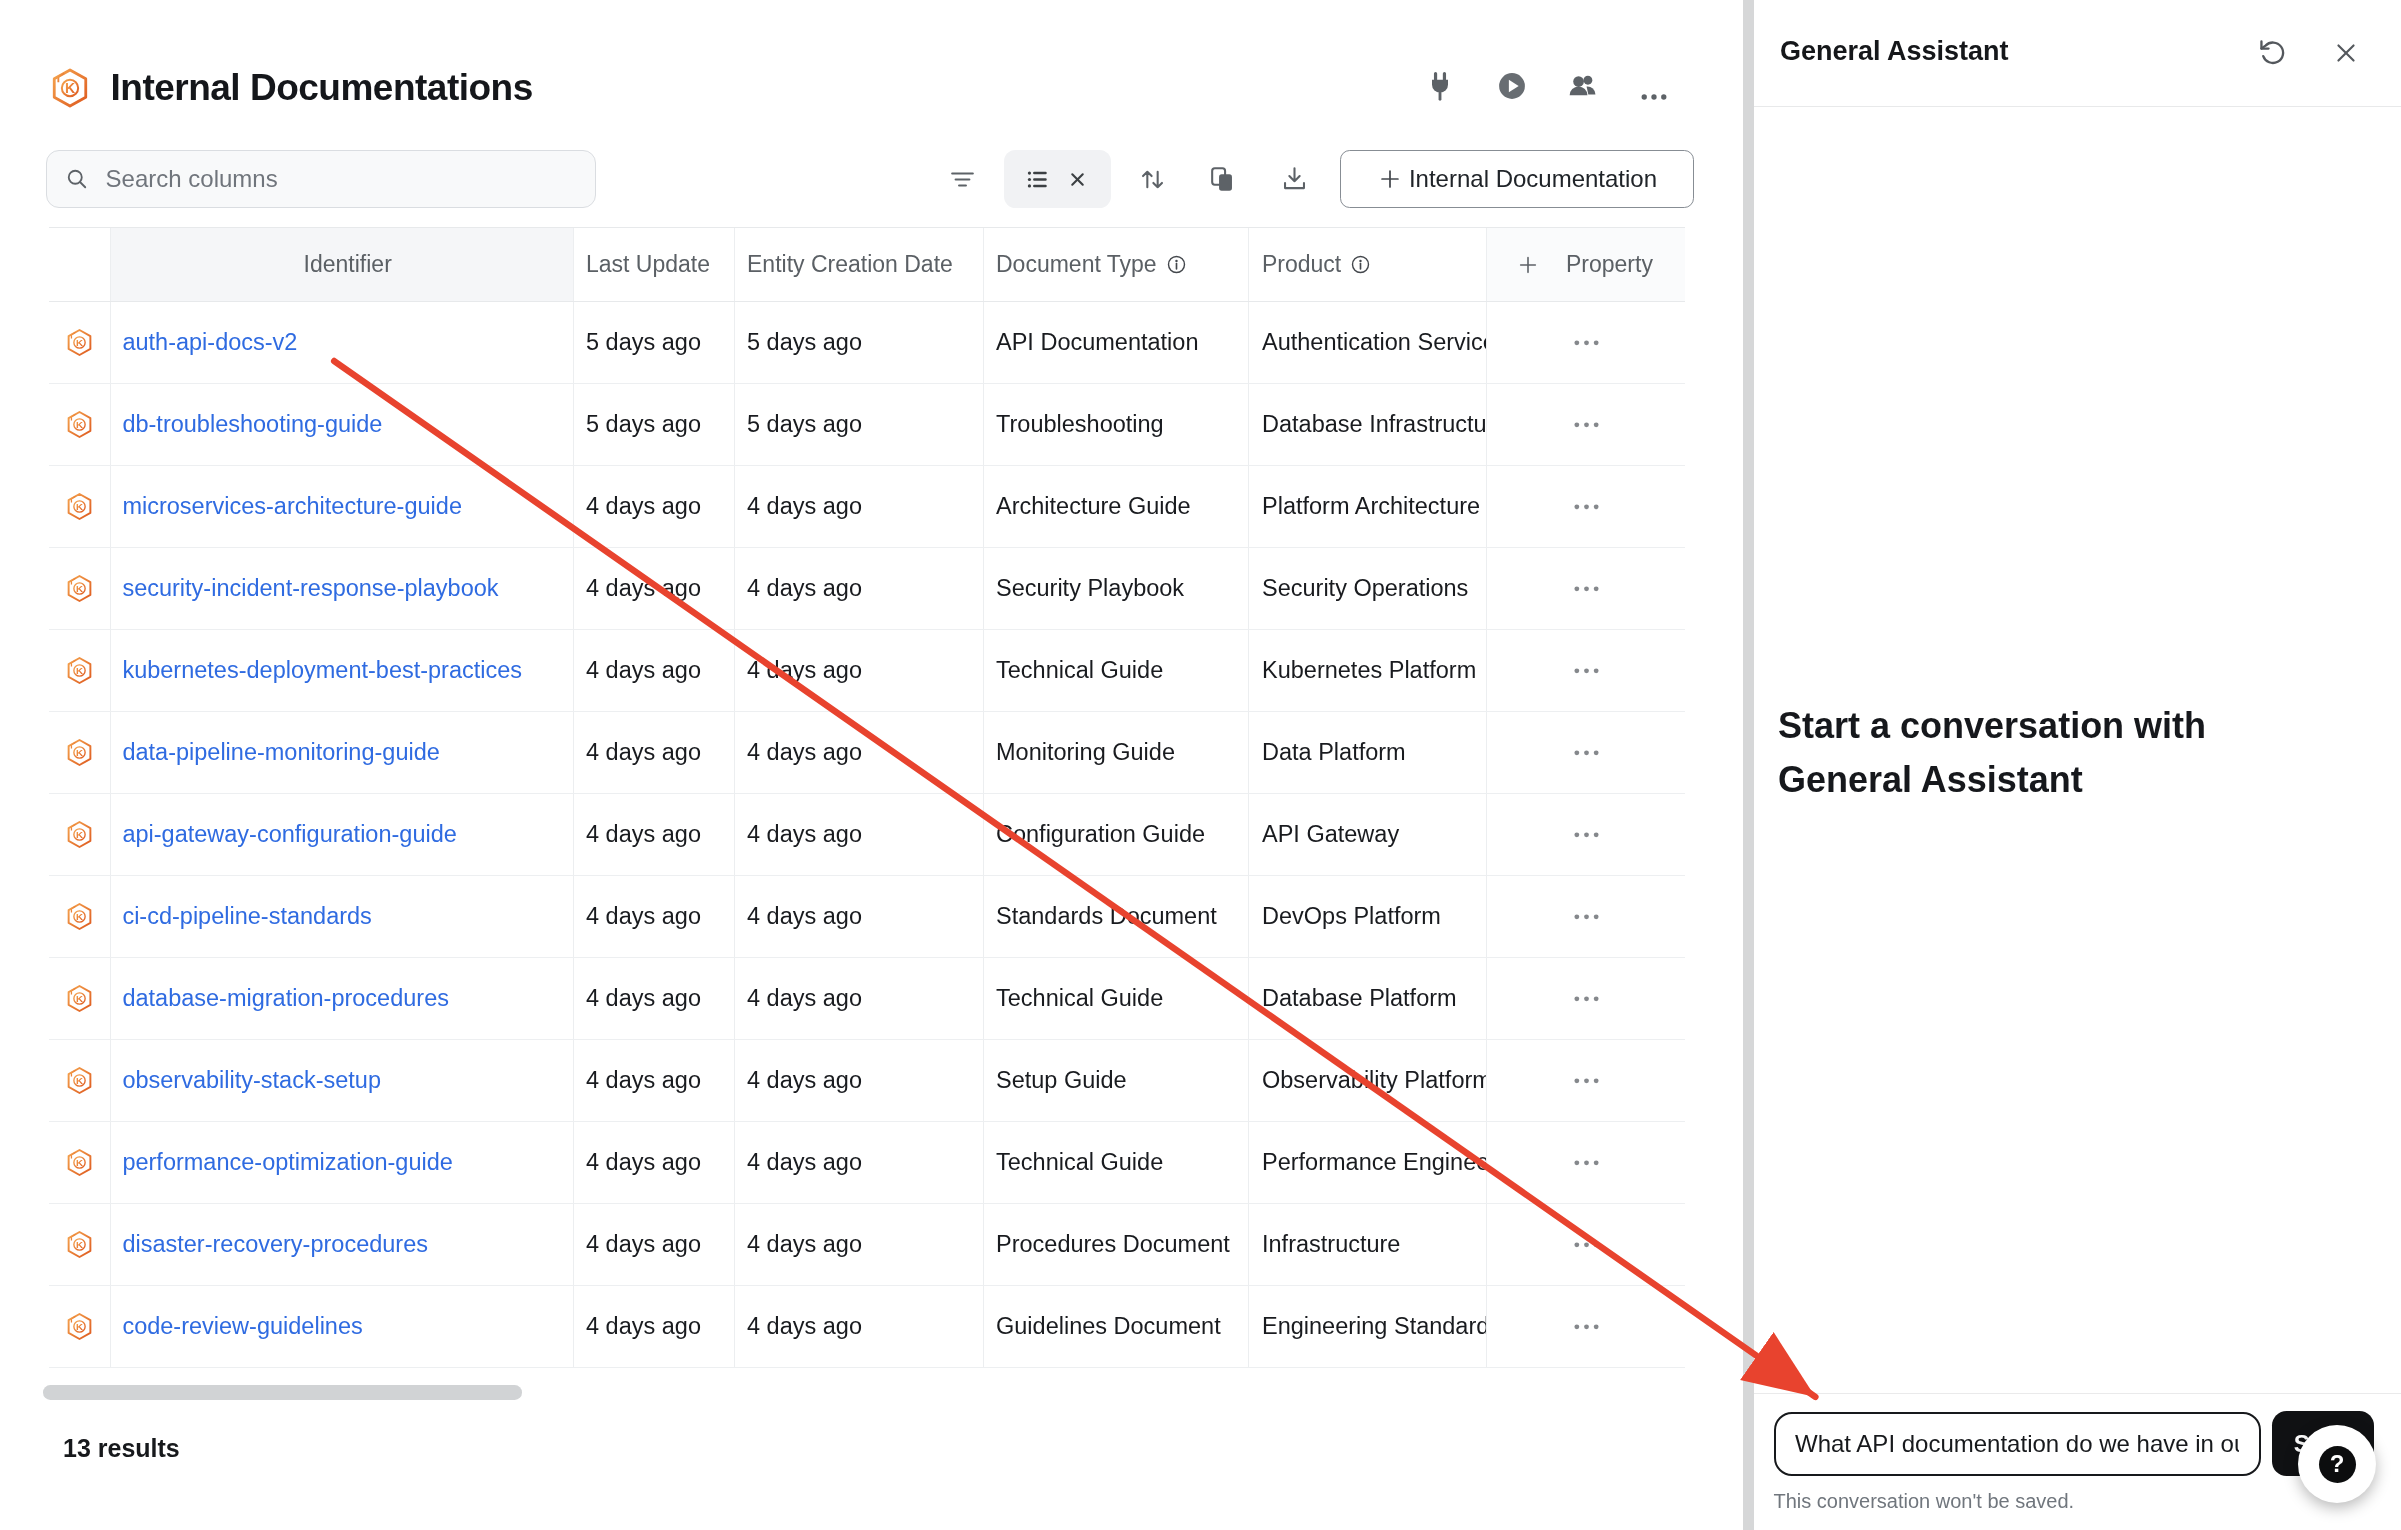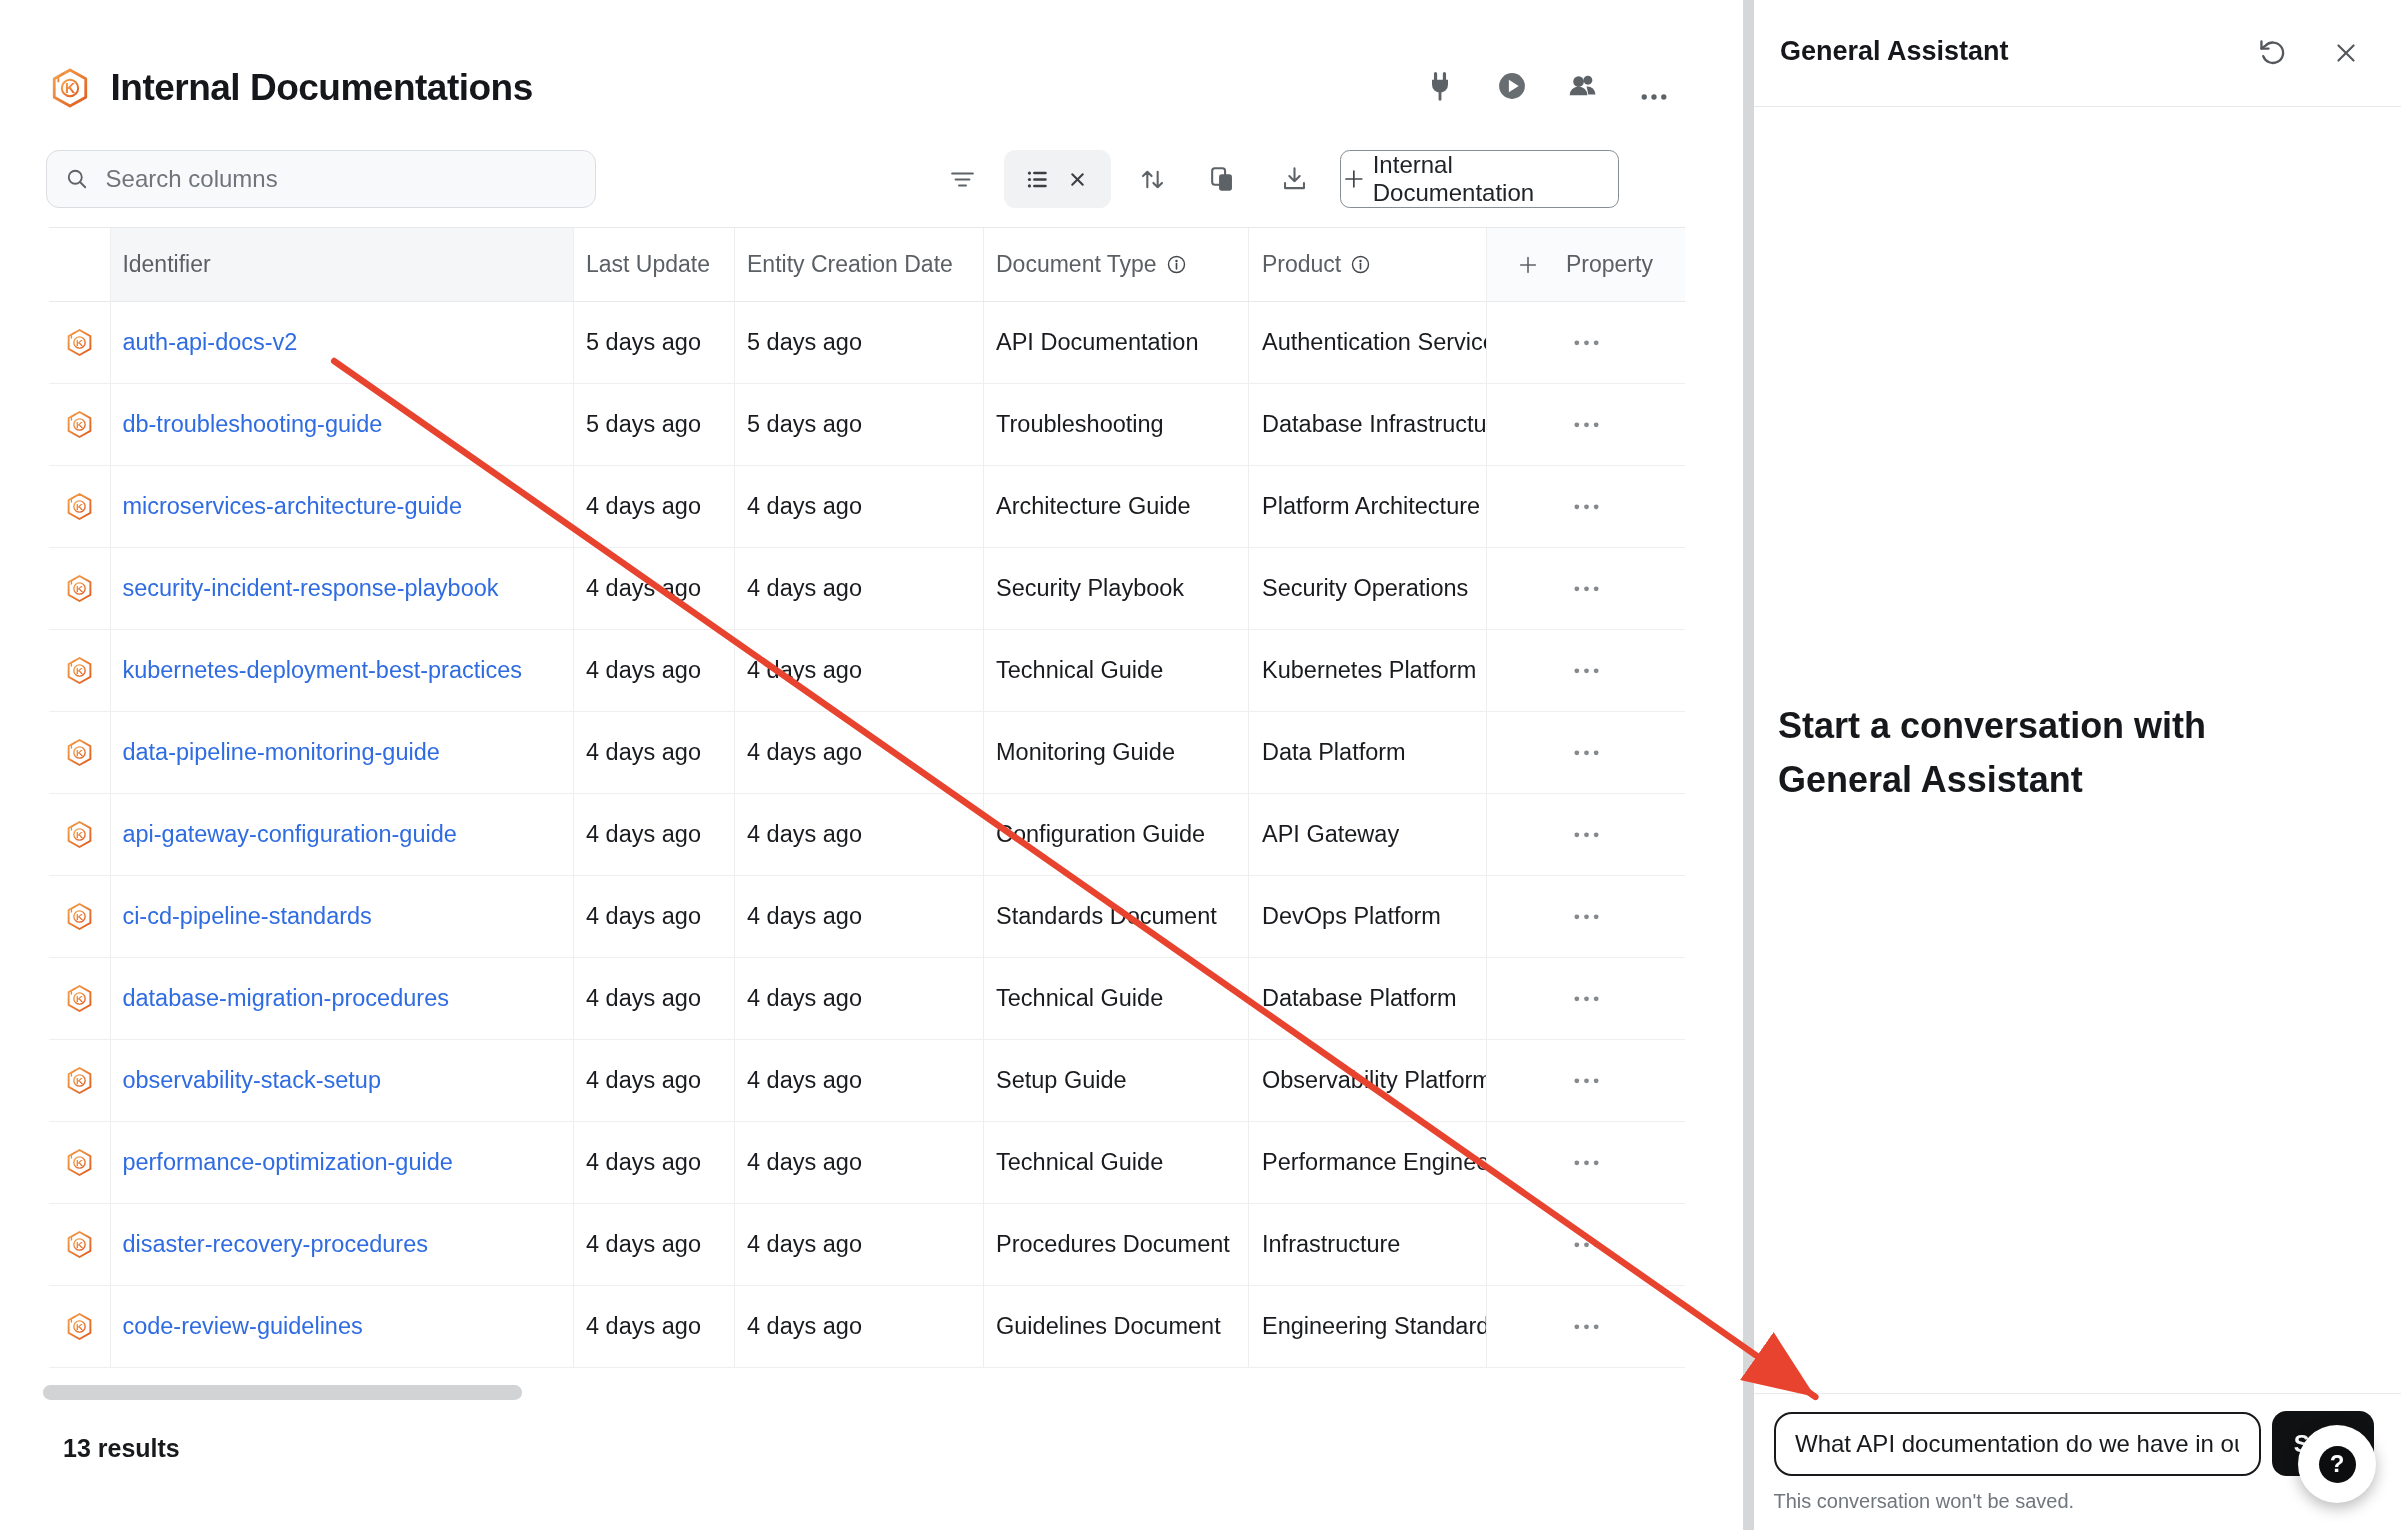--- a/index.html
+++ b/index.html
@@ -23,38 +23,38 @@
   .search-box svg{width:27.6px;height:27.6px;margin-right:13px;}
   .search-input{border:none;outline:none;background:transparent;font-size:24px;color:#3c4043;flex:1;
       font-family:"Liberation Sans", sans-serif;}
   .search-input::placeholder{color:#70757c;}
   .tb-icon{position:absolute;top:13.8px;width:31px;height:31px;cursor:pointer;}
   .i-filter{left:947px;}
   .view-group{position:absolute;left:1004px;top:0;width:107px;height:58px;background:#f1f2f4;border-radius:11.4px;
       display:flex;align-items:center;justify-content:center;gap:11.4px;}
   .view-group svg{width:29px;height:29px;cursor:pointer;}
   .i-sort{left:1137px;} .i-copy{left:1207px;} .i-download{left:1279px;}
-  .new-btn{position:absolute;left:1340px;top:0;width:279px;height:58px;box-sizing:border-box;
+  .new-btn{position:absolute;left:1340px;top:0;width:354px;height:58px;box-sizing:border-box;
       border:1.6px solid #878d94;border-radius:9.7px;background:#fff;display:flex;align-items:center;
       justify-content:center;gap:6px;font-size:24px;color:#202429;cursor:pointer;}
   .new-btn svg{width:26px;height:26px;}
 
   
   .table{position:absolute;left:49px;top:227px;width:1636px;}
   .thead{display:flex;height:73px;border-top:0.8px solid #e7e9eb;border-bottom:0.8px solid #e7e9eb;
       font-size:23px;color:#5b6065;}
   .cell{box-sizing:border-box;border-right:0.8px solid #eceef0;display:flex;align-items:center;overflow:hidden;white-space:nowrap;}
   .c0{width:62px;justify-content:center;}
   .c1{width:463px;padding-left:11.4px;}
   .c2{width:161px;padding-left:12px;}
   .c3{width:249px;padding-left:12px;}
   .c4{width:265px;padding-left:12px;}
   .c5{width:238px;padding-left:13px;}
   .c6{width:198px;border-right:none;}
-  .thead .c1{background:#f5f6f8;}
+  .thead .c1{background:#f5f6f8;justify-content:center;}
   .thead .c6{background:#fafbfc;padding-left:29px;gap:26px;color:#5b6065;cursor:pointer;}
   .thead .cell{cursor:pointer;}
   .info-i{width:23px;height:23px;margin-left:8px;flex:none;}
   .trow{display:flex;height:81px;border-bottom:0.8px solid #edeff1;font-size:23.5px;color:#191b1f;background:#fff;}
   .row-icon{width:29px;height:29px;}
   .id-link{color:#2f6be1;text-decoration:none;cursor:pointer;}
   .trow .c6{justify-content:center;cursor:pointer;}
   .dots{width:29px;height:9.7px;}
 
   .hscrollbar{position:absolute;left:43px;top:1385px;width:479px;height:14.6px;border-radius:7.3px;background:#d1d3d5;cursor:pointer;}

